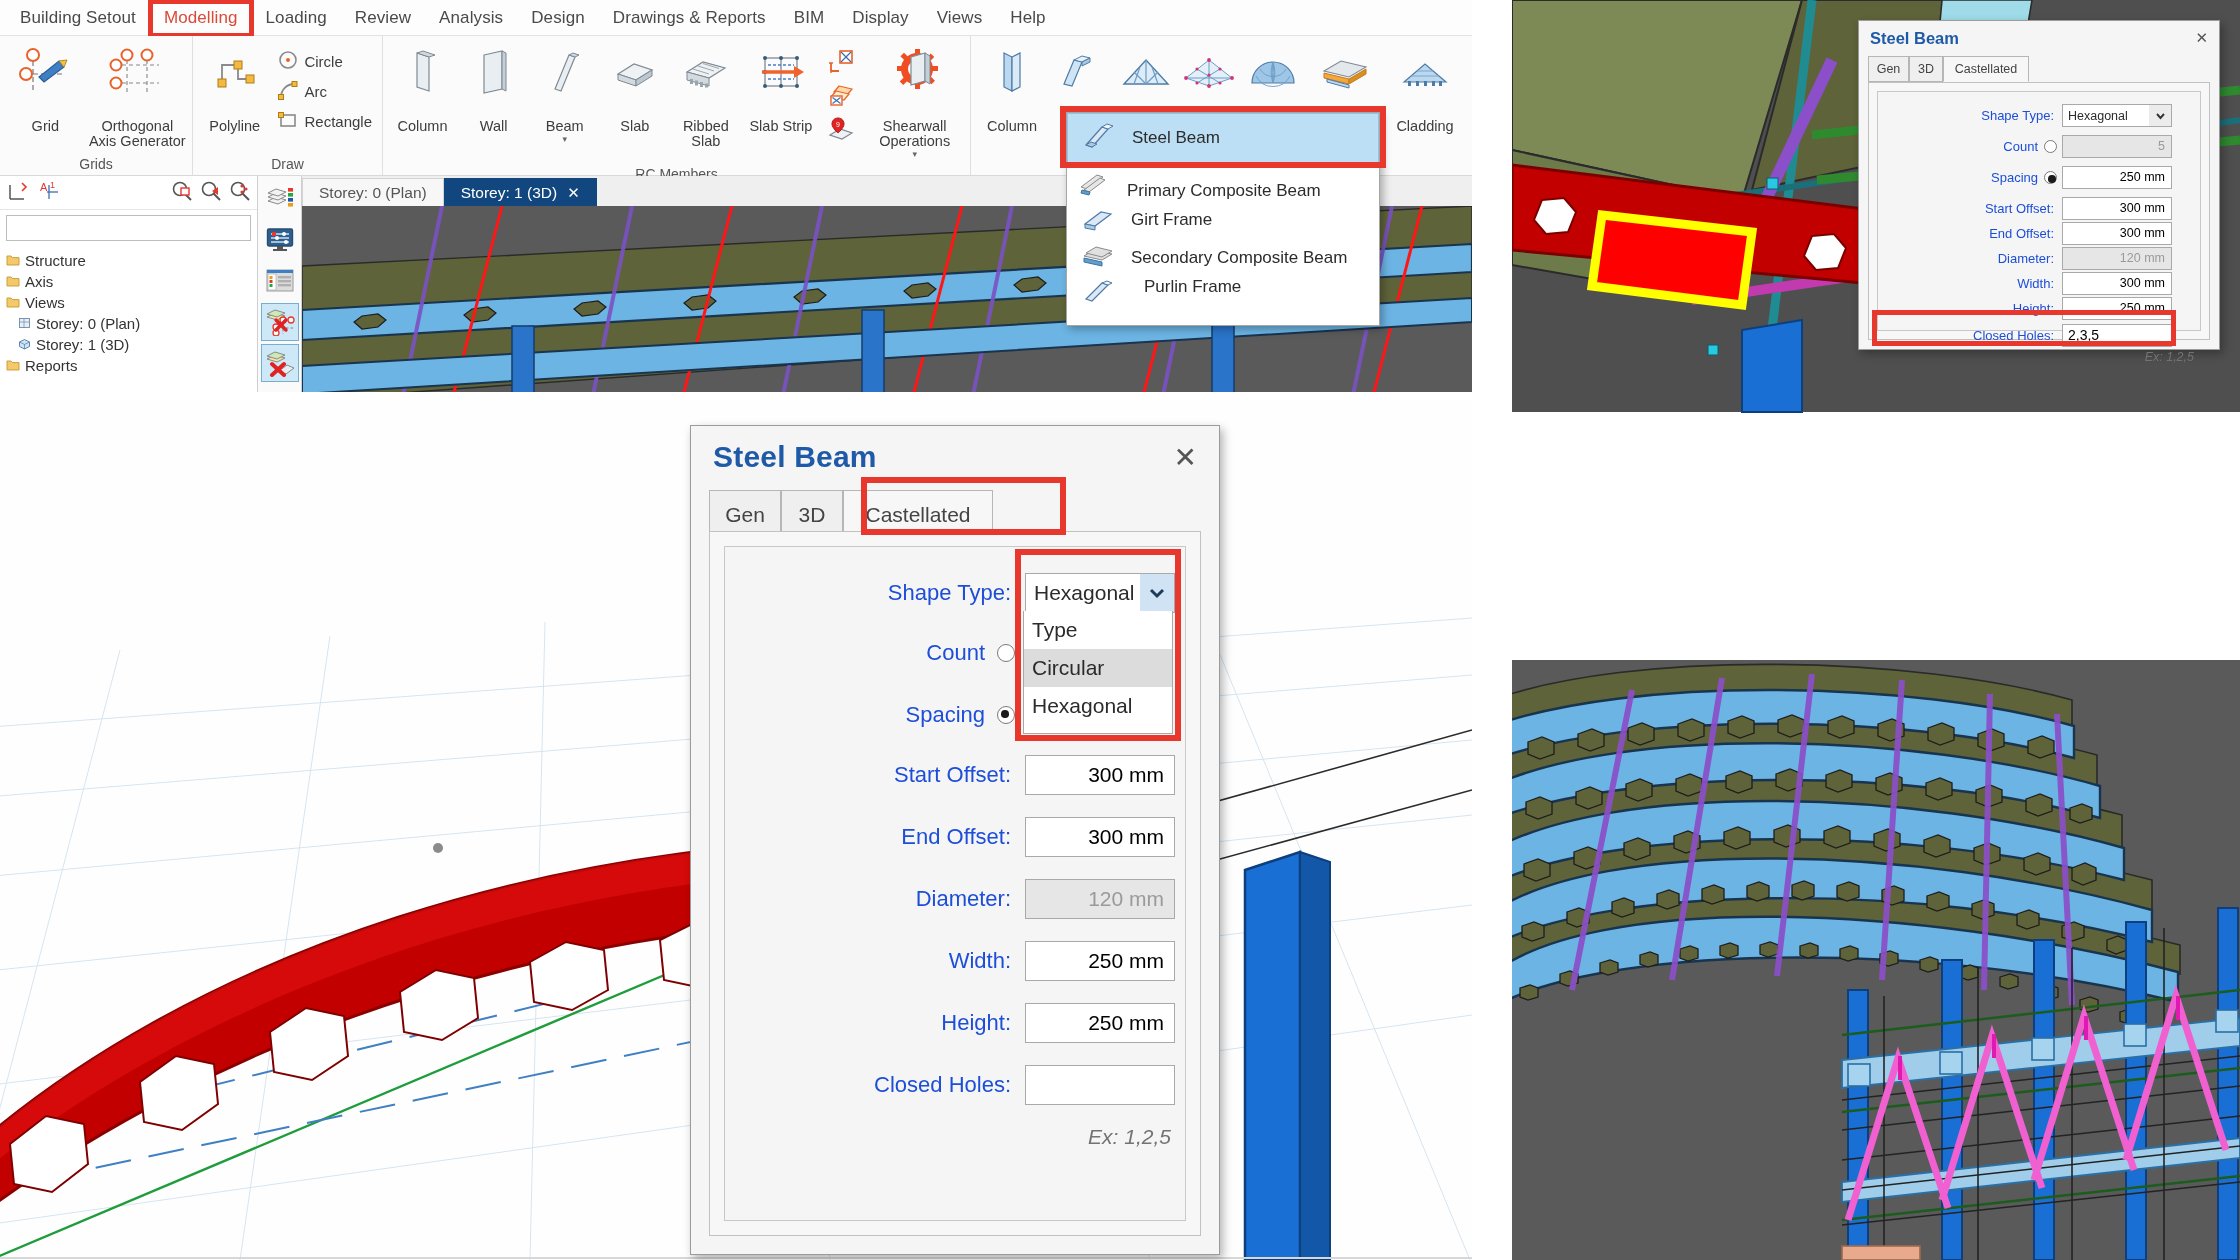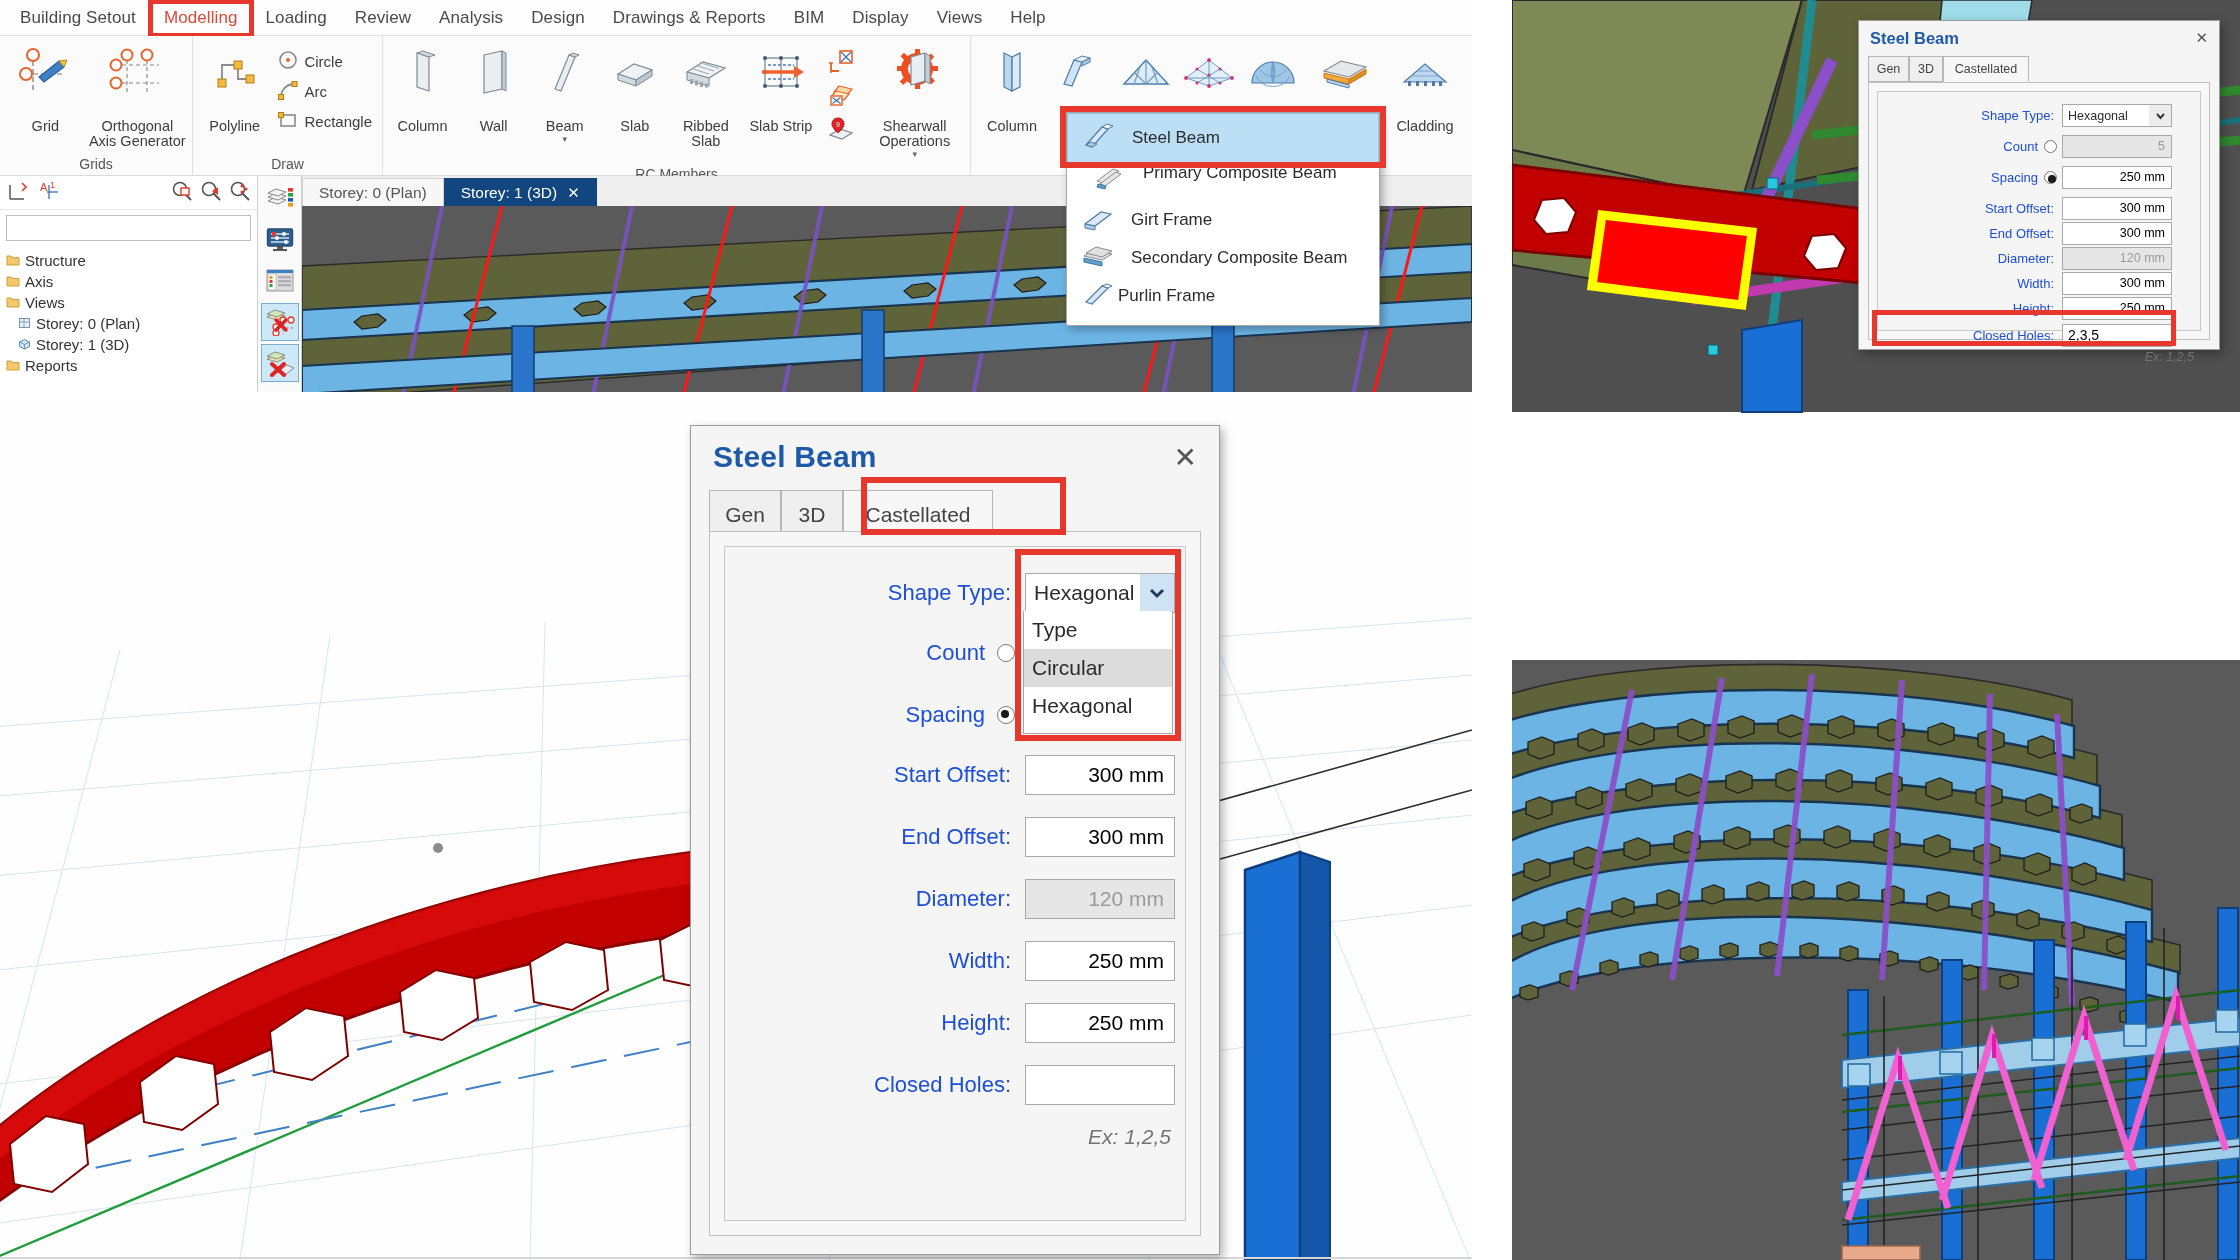--- a/index.html
+++ b/index.html
@@ -758,21 +758,21 @@
       <div style="height:50px;display:flex;align-items:center;gap:16px;padding-left:14px;background:#bcdff5;border:1px solid #8fc4e4;">
         <span>
           <svg width="34" height="30" viewBox="0 0 34 30">
               <path d="M4 24 L20 6 L26 8 L10 26 Z" fill="#dbe9f6" stroke="#4e7ba6" stroke-width="1.2"></path>
               <path d="M20 6 L25 3 L31 5 L26 8 Z" fill="#f0f6fb" stroke="#4e7ba6" stroke-width="1"></path>
               <path d="M4 24 L9 21 L15 23 L10 26 Z" fill="#a9c9e4" stroke="#4e7ba6" stroke-width="1"></path>
             </svg>
         </span>
         <span style="font-size:17px;color:#2c2c2c">Steel Beam</span>
       </div>
-      <div style="height:38px;display:flex;align-items:flex-start;gap:16px;padding-left:26px;">
+      <div style="height:38px;display:flex;align-items:flex-end;gap:16px;padding-left:10px;">
         <span>
           <svg width="34" height="28" viewBox="0 0 34 28">
               <g stroke="#8a8a8a" stroke-width="1" fill="#e6e6e6">
                 <path d="M4 18 L20 6 L26 8 L10 20 Z"></path>
                 <path d="M7 21 L23 9 L28 11 L12 23 Z"></path>
               </g>
               <path d="M5 21 L13 23 L12 26 L4 24 Z" fill="#5f9fd0" stroke="#3c749f" stroke-width="1"></path>
             </svg>
         </span>
         <span style="font-size:17px;color:#2c2c2c">Primary Composite Beam</span>
@@ -791,21 +791,21 @@
           <svg width="34" height="28" viewBox="0 0 34 28">
               <g stroke="#8a8a8a" stroke-width="1" fill="#e0e0e0">
                 <path d="M3 14 L13 8 L31 12 L21 18 Z"></path>
                 <path d="M5 11 L15 5 L31 9 L21 15 Z"></path>
               </g>
               <path d="M3 16 L21 20 L21 24 L3 20 Z" fill="#5f9fd0" stroke="#3c749f" stroke-width="1"></path>
             </svg>
         </span>
         <span style="font-size:17px;color:#2c2c2c">Secondary Composite Beam</span>
       </div>
-      <div style="height:38px;display:flex;align-items:center;gap:3px;padding-left:14px;">
+      <div style="height:38px;display:flex;gap:29px;padding-left:14px;">
         <span>
           <svg width="34" height="28" viewBox="0 0 34 28">
               <path d="M5 22 L21 6 L27 8 L11 24 Z" fill="#dbe9f6" stroke="#4e7ba6" stroke-width="1.2"></path>
               <path d="M21 6 L26 4 L31 6 L27 8 Z" fill="#f0f6fb" stroke="#4e7ba6" stroke-width="1"></path>
             </svg>
         </span>
         <span style="font-size:17px;color:#2c2c2c">Purlin Frame</span>
       </div>
       <div style="height:10px"></div>
     </div>

